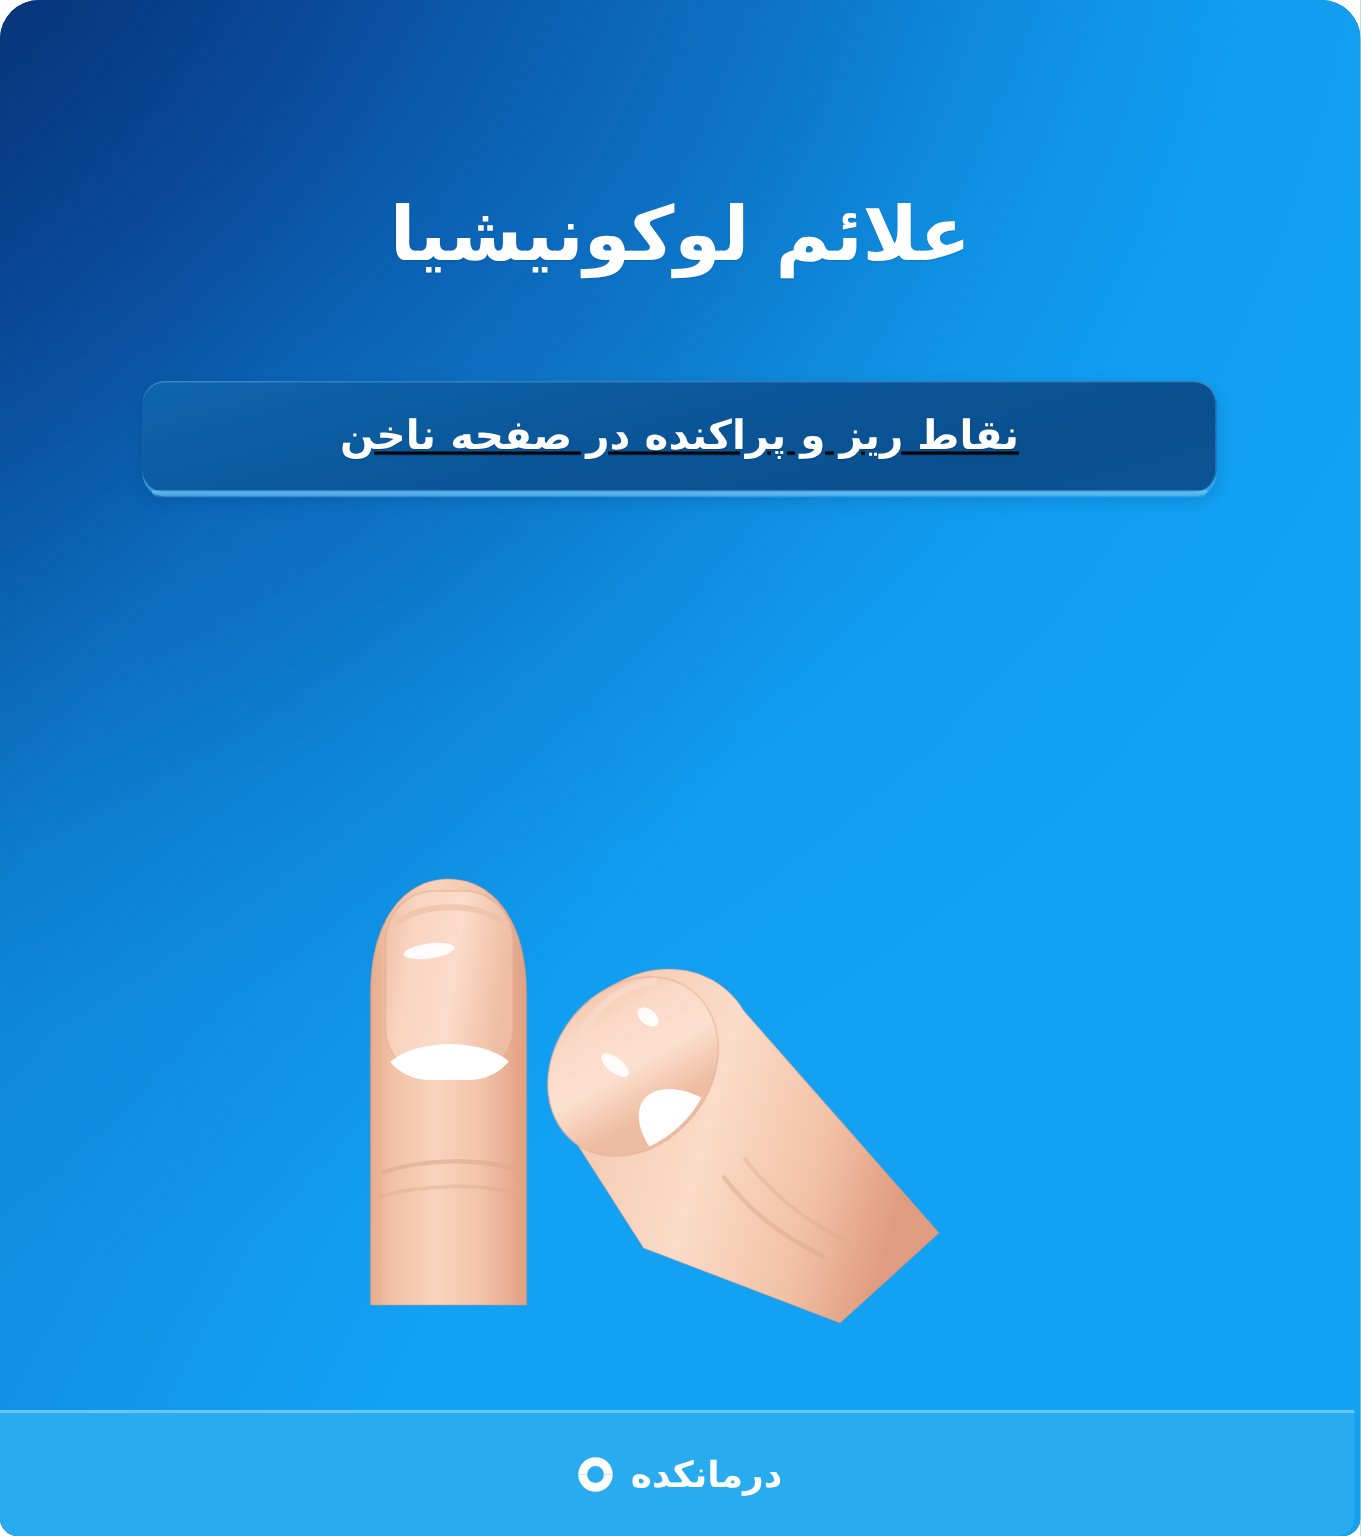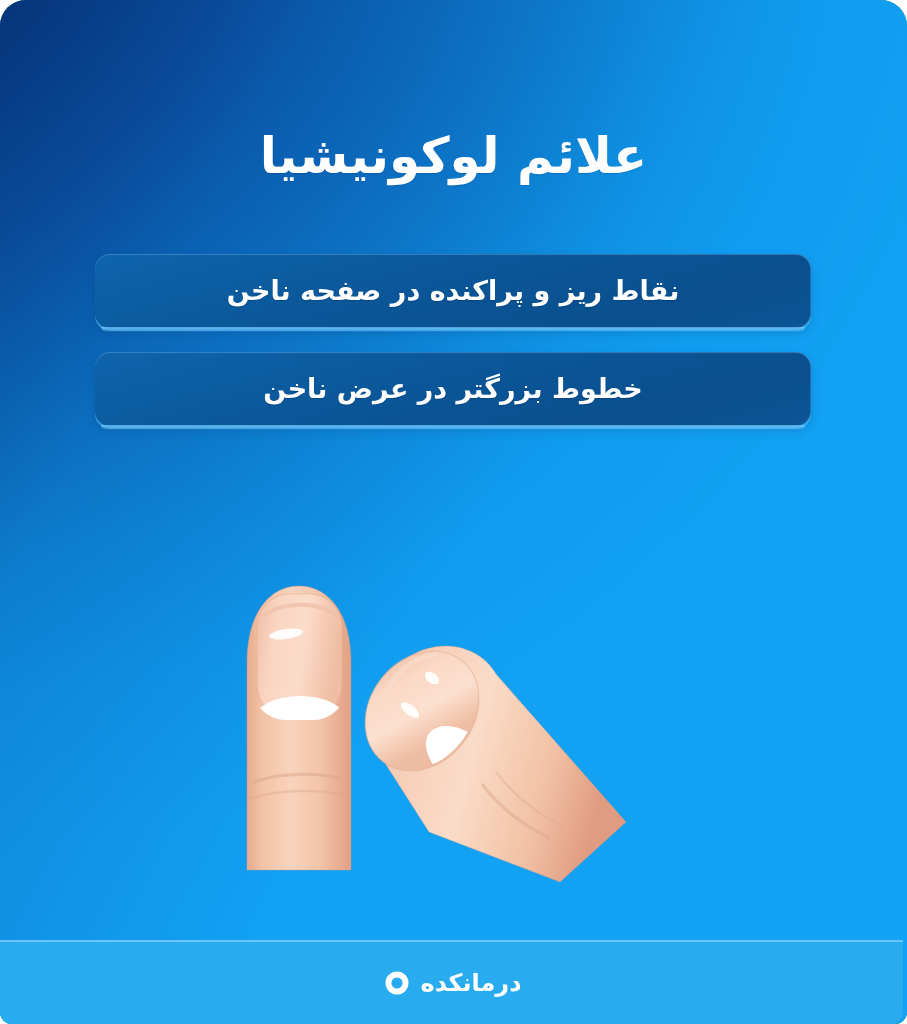--- a/index.html
+++ b/index.html
@@ -59,21 +59,22 @@
   }
 
   
   .pill-list {
     position: absolute;
     top: 254px;
     left: 95px;
     width: 716px;
     display: flex;
     flex-direction: column;
-    gap: 24px;
+    gap: 7px;
+    text-decoration: underline;
   }
   .pill {
     position: relative;
     height: 74px;
     border-radius: 15px;
     display: flex;
     align-items: center;
     justify-content: center;
     box-sizing: border-box;
     background: linear-gradient(165deg, #0f64ac 0%, #0a5698 46%, #0a4f8e 78%, #0b5596 100%);
@@ -152,23 +153,20 @@
   <div class="poster-bg"></div>
   <div class="poster-bg-sheen"></div>
 
   <div class="title-wrap">
     <h1 class="title">علائم لوکونیشیا</h1>
   </div>
 
   <div class="pill-list">
     <div class="pill">
       <span class="pill-text">نقاط ریز و پراکنده در صفحه ناخن</span>
-    </div>
-    <div class="pill">
-      <span class="pill-text">خطوط بزرگتر در عرض ناخن</span>
     </div>
   </div>
 
   <div class="illustration">
     <svg width="460" height="330" viewBox="0 0 460 330" xmlns="http://www.w3.org/2000/svg">
       <defs>
         <linearGradient id="skinL" x1="0" y1="0" x2="1" y2="0">
           <stop offset="0%" stop-color="#e8ab8d"></stop>
           <stop offset="14%" stop-color="#f2c2a6"></stop>
           <stop offset="42%" stop-color="#f8d3bd"></stop>

